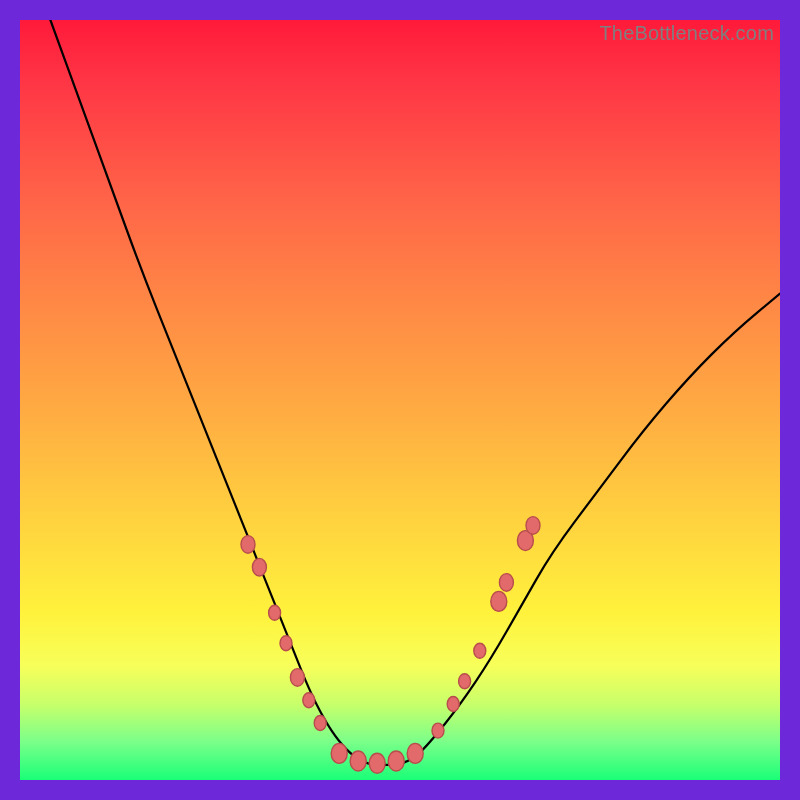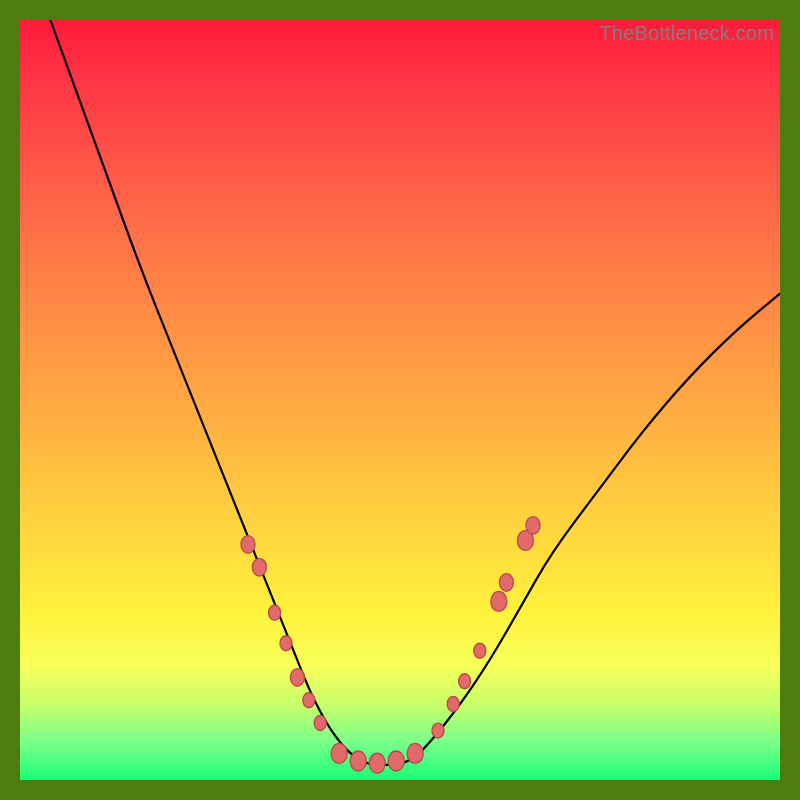--- a/index.html
+++ b/index.html
@@ -10,21 +10,21 @@
     background: #000;
     overflow: hidden;
     font-family: Arial, Helvetica, sans-serif;
   }
   .frame {
     position: absolute;
     left: 0;
     top: 0;
     width: 800px;
     height: 800px;
-    background: #4d7c0f;
+    background: #6d28d9;
   }
   .plot {
     position: absolute;
     left: 20px;
     top: 20px;
     width: 760px;
     height: 760px;
     background: linear-gradient(
       to bottom,
       #ff1a3a 0%,

